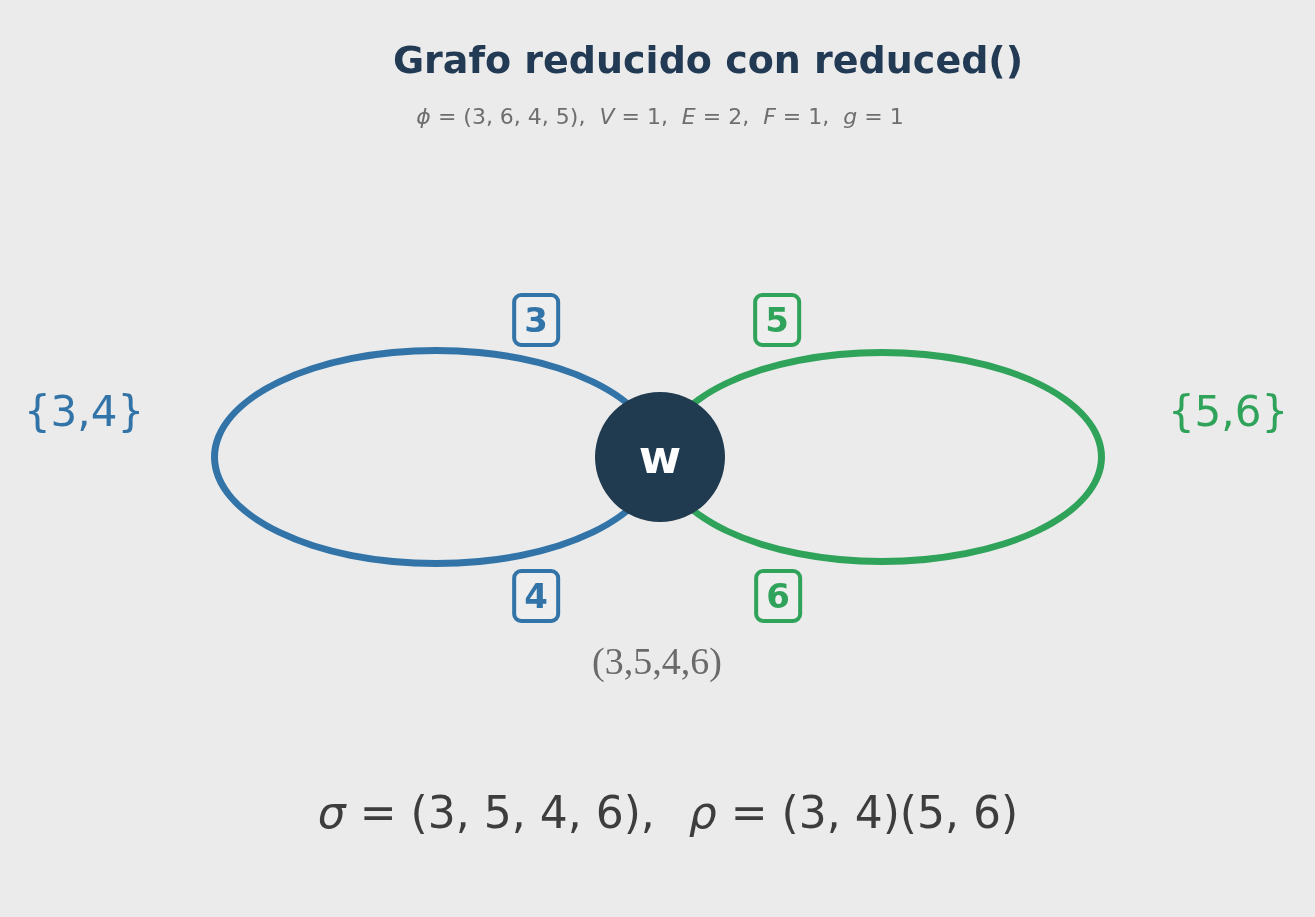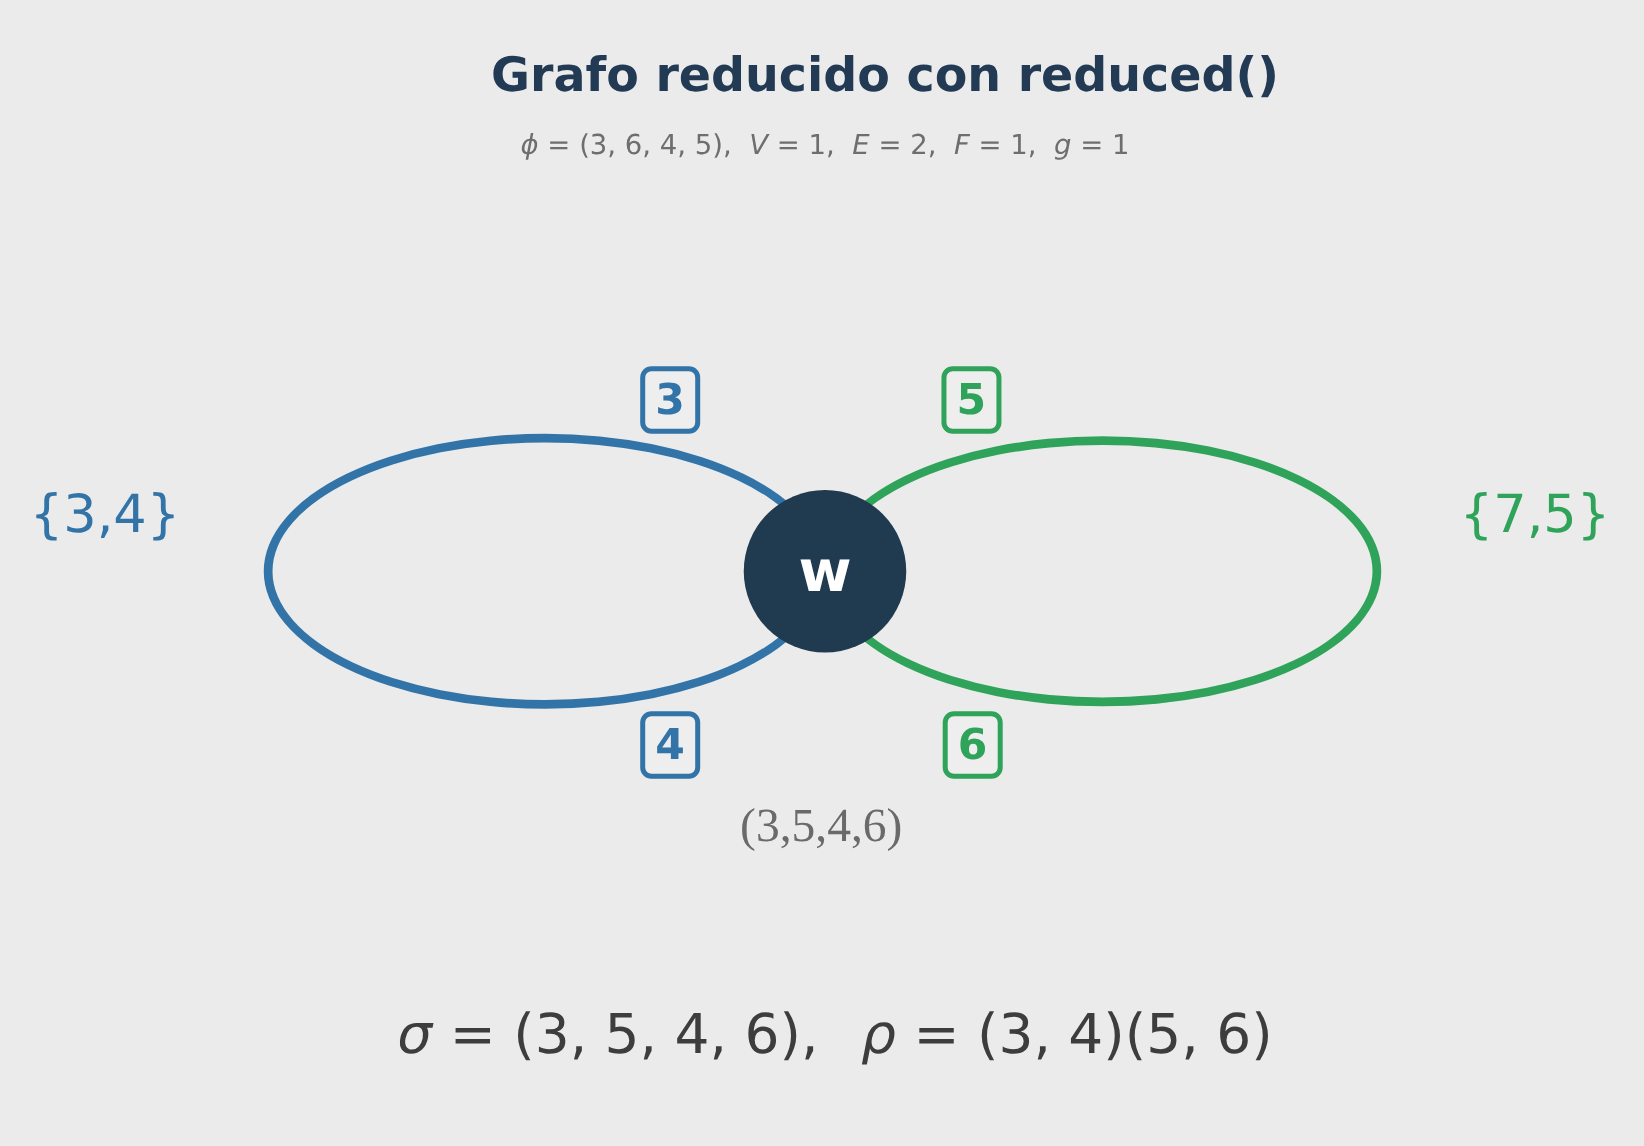--- a/index.html
+++ b/index.html
@@ -109,21 +109,20 @@
   }
 
   .formula {
     position: absolute;
     top: 812px;
     left: 668px;
     transform: translate(-50%, -50%);
     font-size: 44px;
     color: #3d3d3d;
     white-space: pre;
-    margin-top: 16px;
   }
   .formula .greek { font-style: italic; }
   .formula .gap { display: inline-block; width: 34px; }
 </style>
 </head>
 <body>
 
 <div class="stage">
 
   <div class="title">Grafo reducido con reduced()</div>
@@ -132,21 +131,21 @@
 
   <div class="loop loop-left"></div>
   <div class="loop loop-right"></div>
 
   <div class="badge b3">3</div>
   <div class="badge b5 green">5</div>
   <div class="badge b4">4</div>
   <div class="badge b6 green">6</div>
 
   <div class="face-label face-left">{3,4}</div>
-  <div class="face-label face-right">{7,5}</div>
+  <div class="face-label face-right">{5,6}</div>
 
   <div class="vertex">
     <span class="vlabel">w</span>
   </div>
 
   <div class="cycle-label">(3,5,4,6)</div>
 
   <div class="formula"><span class="greek">σ</span><span> = (3, 5, 4, 6),</span><span class="gap"></span><span class="greek">ρ</span><span> = (3, 4)(5, 6)</span></div>
 
 </div>

